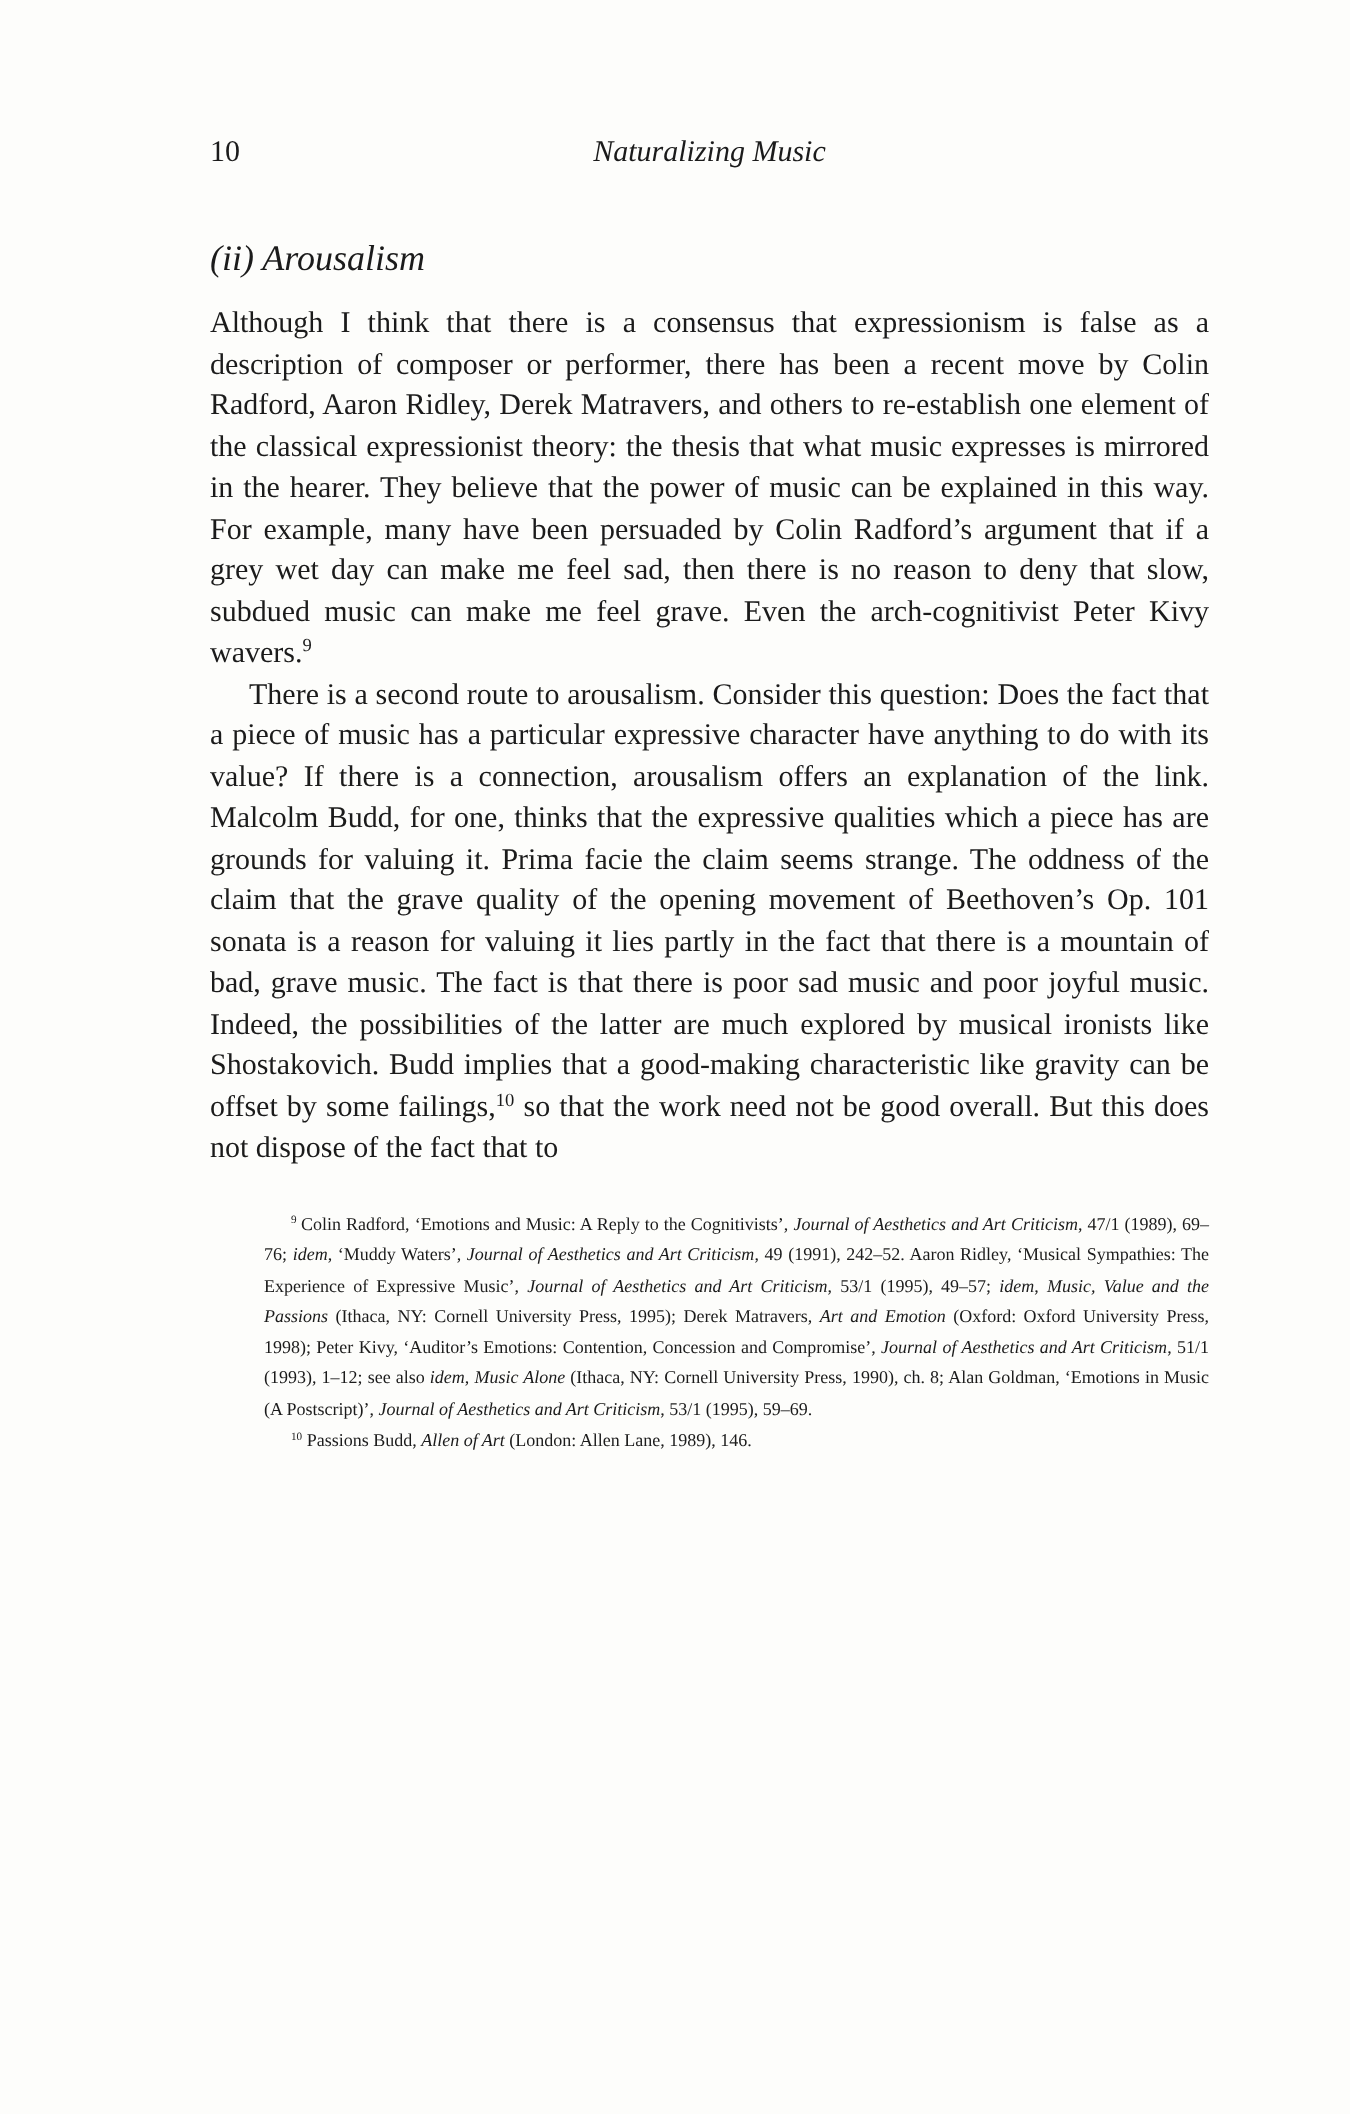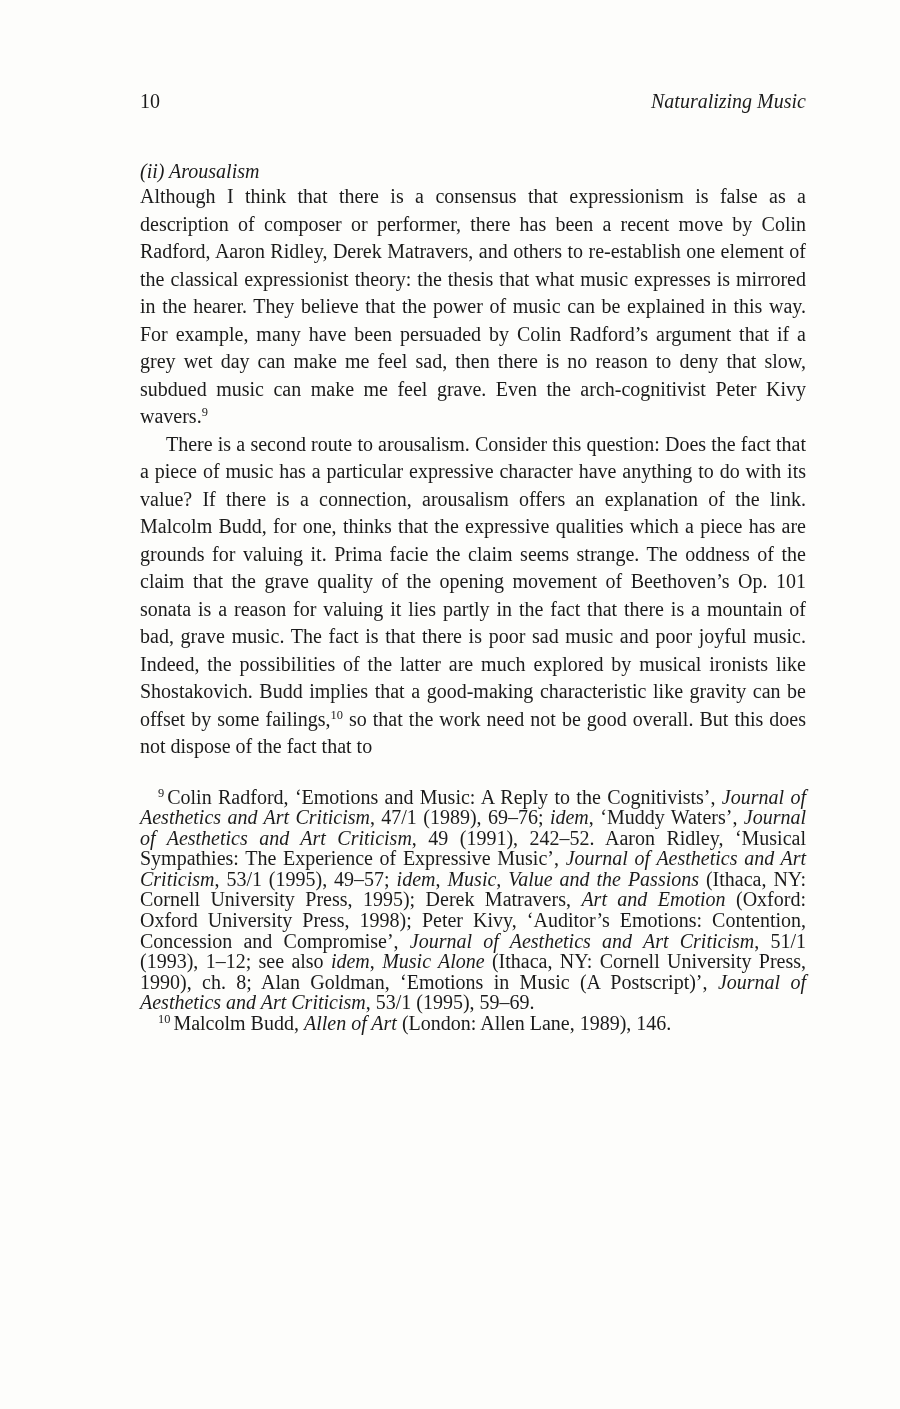--- a/index.html
+++ b/index.html
@@ -27,53 +27,55 @@
   }
   .pagenum {
     position: absolute;
     left: 0;
     top: 0;
     font-size: 20px;
     font-style: normal;
   }
   .running-title {
     display: block;
-    text-align: right;
+    text-align: center;
     font-style: italic;
     font-size: 20px;
   }
   .para {
     font-size: 20px;
     line-height: 27.5px;
     text-align: justify;
     hyphens: none;
   }
   .para.indent { text-indent: 26px; }
   .section-heading {
-    font-size: 20px;
+    font-size: 24px;
     font-weight: normal;
     font-style: italic;
     margin-top: 42px;
+    margin-bottom: 15px;
     text-align: left;
   }
   sup {
     font-size: 0.62em;
     line-height: 0;
     vertical-align: baseline;
     position: relative;
     top: -0.55em;
   }
   .footnotes {
     margin-top: 26px;
   }
   .footnote {
-    font-size: 20px;
+    font-size: 12px;
     line-height: 20.6px;
     text-align: justify;
     text-indent: 18px;
+    margin-left: 36px;
   }
   .fn-marker { margin-right: 3px; }
   .italic { font-style: italic; }
 </style>
 </head>
 <body>
 
 <div class="page">
   <div class="content">
 
@@ -85,17 +87,17 @@
     <main>
 
       <h2 class="section-heading">(ii) Arousalism</h2>
 
       <p class="para"><span>Although I think that there is a consensus that expressionism is false as a description of composer or performer, there has been a recent move by Colin Radford, Aaron Ridley, Derek Matravers, and others to re-establish one element of the classical expressionist theory: the thesis that what music expresses is mirrored in the hearer. They believe that the power of music can be explained in this way. For example, many have been persuaded by Colin Radford’s argument that if a grey wet day can make me feel sad, then there is no reason to deny that slow, subdued music can make me feel grave. Even the arch-cognitivist Peter Kivy wavers.</span><sup>9</sup></p>
       <p class="para indent"><span>There is a second route to arousalism. Consider this question: Does the fact that a piece of music has a particular expressive character have anything to do with its value? If there is a connection, arousalism offers an explanation of the link. Malcolm Budd, for one, thinks that the expressive qualities which a piece has are grounds for valuing it. Prima facie the claim seems strange. The oddness of the claim that the grave quality of the opening movement of Beethoven’s Op. 101 sonata is a reason for valuing it lies partly in the fact that there is a mountain of bad, grave music. The fact is that there is poor sad music and poor joyful music. Indeed, the possibilities of the latter are much explored by musical ironists like Shostakovich. Budd implies that a good-making characteristic like gravity can be offset by some failings,</span><sup>10</sup><span> so that the work need not be good overall. But this does not dispose of the fact that to</span></p>
     </main>
 
     <footer class="footnotes">
       <p class="footnote"><sup class="fn-marker">9</sup><span><span>Colin Radford, ‘Emotions and Music: A Reply to the Cognitivists’, </span><span class="italic">Journal of Aesthetics and Art Criticism</span><span>, 47/1 (1989), 69–76; </span><span class="italic">idem</span><span>, ‘Muddy Waters’, </span><span class="italic">Journal of Aesthetics and Art Criticism</span><span>, 49 (1991), 242–52. Aaron Ridley, ‘Musical Sympathies: The Experience of Expressive Music’, </span><span class="italic">Journal of Aesthetics and Art Criticism</span><span>, 53/1 (1995), 49–57; </span><span class="italic">idem</span><span>, </span><span class="italic">Music, Value and the Passions</span><span> (Ithaca, NY: Cornell University Press, 1995); Derek Matravers, </span><span class="italic">Art and Emotion</span><span> (Oxford: Oxford University Press, 1998); Peter Kivy, ‘Auditor’s Emotions: Contention, Concession and Compromise’, </span><span class="italic">Journal of Aesthetics and Art Criticism</span><span>, 51/1 (1993), 1–12; see also </span><span class="italic">idem</span><span>, </span><span class="italic">Music Alone</span><span> (Ithaca, NY: Cornell University Press, 1990), ch. 8; Alan Goldman, ‘Emotions in Music (A Postscript)’, </span><span class="italic">Journal of Aesthetics and Art Criticism</span><span>, 53/1 (1995), 59–69.</span></span></p>
-      <p class="footnote"><sup class="fn-marker">10</sup><span><span>Malcolm Budd, </span><span class="italic">Allen of Art</span><span> (London: Allen Lane, 1989), 146.</span></span></p>
+      <p class="footnote"><sup class="fn-marker">10</sup><span><span>Passions Budd, </span><span class="italic">Allen of Art</span><span> (London: Allen Lane, 1989), 146.</span></span></p>
     </footer>
 
   </div>
 </div>
 
 </body></html>

